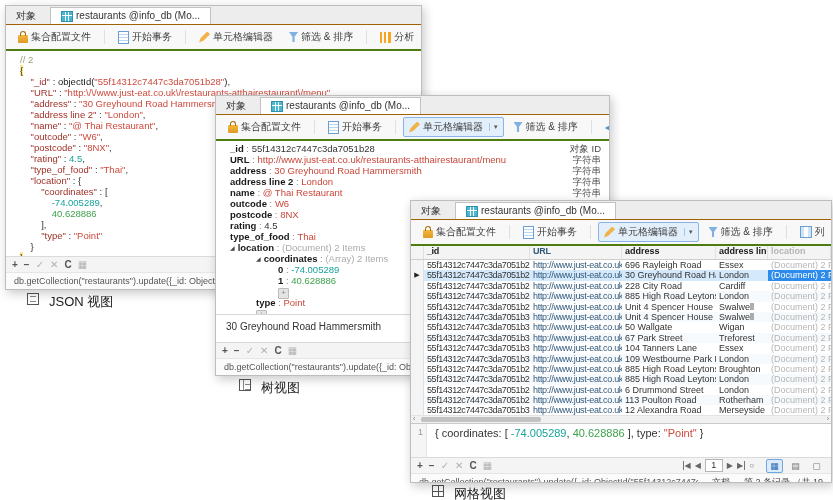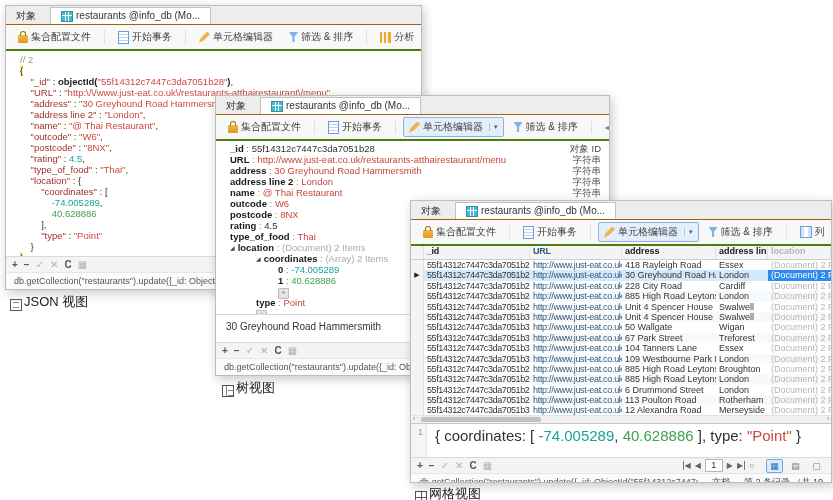--- a/index.html
+++ b/index.html
@@ -46,21 +46,21 @@
   .queryline .qtext{overflow:hidden;text-overflow:clip;flex:1;min-width:0;}
   .qright{flex:none;color:#444;margin-left:14px;}
 
   
   .jsonbody{flex:1;overflow:hidden;padding:3px 0 0 14px;cursor:text;}
   .jline{white-space:pre;height:11px;line-height:11px;font-size:9.5px;}
   .tk-cm{color:#9b9b7a;}
   .tk-k{color:#9e2f27;}
   .tk-p{color:#333;}
   .tk-s{color:#cd4a3d;}
-  .tk-f{color:#222;font-weight:bold;}
+  .tk-f{color:#222;font-weight:normal;}
   .tk-n1{color:#18a39b;}
   .tk-n2{color:#3fa24d;}
   .tk-hl{background:#ffe98c;color:#333;}
 
   
   .treebody{flex:1;overflow:hidden;padding-top:2px;position:relative;}
   .trow{height:11px;line-height:11px;font-size:9.5px;white-space:nowrap;position:relative;}
   .trow.lvl0{padding-left:14px;}
   .trow.lvl1{padding-left:40px;}
   .trow.lvl2{padding-left:62px;}
@@ -89,32 +89,32 @@
   .c1{width:92px;letter-spacing:-0.3px;color:#33597a;}
   .c2{width:94px;}
   .c3{width:52px;}
   .c4{width:63px;color:#b5b5b5;}
   .grow.sel .c4.selcell{background:#2d8ceb;color:#fff;}
   .hscroll{height:7px;background:#f1f1f1;border-top:1px solid #e3e3e3;position:relative;flex:none;display:flex;align-items:center;}
   .thumb{position:absolute;left:10px;top:1px;width:120px;height:5px;background:#c2c2c2;border-radius:2px;}
   .sarr{position:absolute;font-size:7px;color:#777;top:-1px;}
   .gdetail{height:33px;border-top:1px solid #c9c9c9;display:flex;flex:none;background:#fff;}
   .lngut{width:16px;background:#f5f5f5;border-right:1px solid #e4e4e4;font-size:9px;color:#9a9a9a;text-align:right;padding:3px 3px 0 0;box-sizing:border-box;flex:none;}
-  .gdline{font-size:15px;padding:3px 0 0 8px;white-space:nowrap;overflow:hidden;color:#333;}
+  .gdline{font-size:11px;padding:3px 0 0 8px;white-space:nowrap;overflow:hidden;color:#333;}
 
   .pager{display:flex;align-items:center;gap:4px;margin-left:auto;font-size:8px;color:#666;}
   .pg{cursor:default;}
   .pg-first{border-left:1px solid #777;padding-left:1px;}
   .pg-last{border-right:1px solid #777;padding-right:1px;}
   .pagebox{width:16px;height:11px;border:1px solid #b5b5b5;background:#fff;font-size:9px;color:#333;text-align:center;line-height:11px;}
   .vt{width:15px;height:12px;border:1px solid transparent;text-align:center;font-size:9px;line-height:12px;color:#777;border-radius:2px;}
   .vt.active{border-color:#6da8e0;background:#ddebfa;color:#2d6db5;}
 
   
-  .caption{position:absolute;font-size:13px;color:#222;display:flex;align-items:flex-end;gap:2px;}
+  .caption{position:absolute;font-size:13px;color:#222;display:flex;align-items:flex-start;gap:10px;margin-left:17px;}
   #cap-json{left:10px;top:293px;}
   #cap-tree{left:222px;top:379px;}
   #cap-grid{left:415px;top:485px;}
   .ic-cap{width:12px;height:12px;border:1px solid #555;box-sizing:border-box;flex:none;}
   .cap-json-i{background:repeating-linear-gradient(180deg,transparent 0 2px,#888 2px 3px,transparent 3px 5px);background-size:6px 100%;background-repeat:no-repeat;background-position:2px 0;}
   .cap-tree-i{background:linear-gradient(90deg,transparent 0 3px,#888 3px 4px,transparent 4px),repeating-linear-gradient(180deg,transparent 0 2px,#888 2px 3px,transparent 3px 5px);background-size:100% 100%,5px 100%;background-repeat:no-repeat;background-position:0 0,5px 2px;}
   .cap-grid-i{background:linear-gradient(90deg,transparent 0 5px,#555 5px 6px,transparent 6px),linear-gradient(180deg,transparent 0 5px,#555 5px 6px,transparent 6px);}
   .watermark{position:absolute;right:3px;top:477px;font-size:10px;color:#a6a6a6;z-index:9;}
 </style>
 </head>
@@ -311,21 +311,21 @@
         <span class="hc c1">URL</span>
         <span class="hc c2">address</span>
         <span class="hc c3">address line 2</span>
         <span class="hc c4">location</span>
       </div>
     <div class="gridbody">
         <div class="grow">
           <span class="gut"></span>
           <span class="gc c0">55f14312c7447c3da7051b27</span>
           <span class="gc c1">http://www.just-eat.co.uk/r</span>
-          <span class="gc c2">418 Rayleigh Road</span>
+          <span class="gc c2">696 Rayleigh Road</span>
           <span class="gc c3">Essex</span>
           <span class="gc c4">(Document) 2 Fields</span>
         </div>
         <div class="grow sel">
           <span class="gut">▶</span>
           <span class="gc c0">55f14312c7447c3da7051b28</span>
           <span class="gc c1">http://www.just-eat.co.uk/r</span>
           <span class="gc c2">30 Greyhound Road Hamm</span>
           <span class="gc c3">London</span>
           <span class="gc c4 selcell">(Document) 2 Fields</span>

